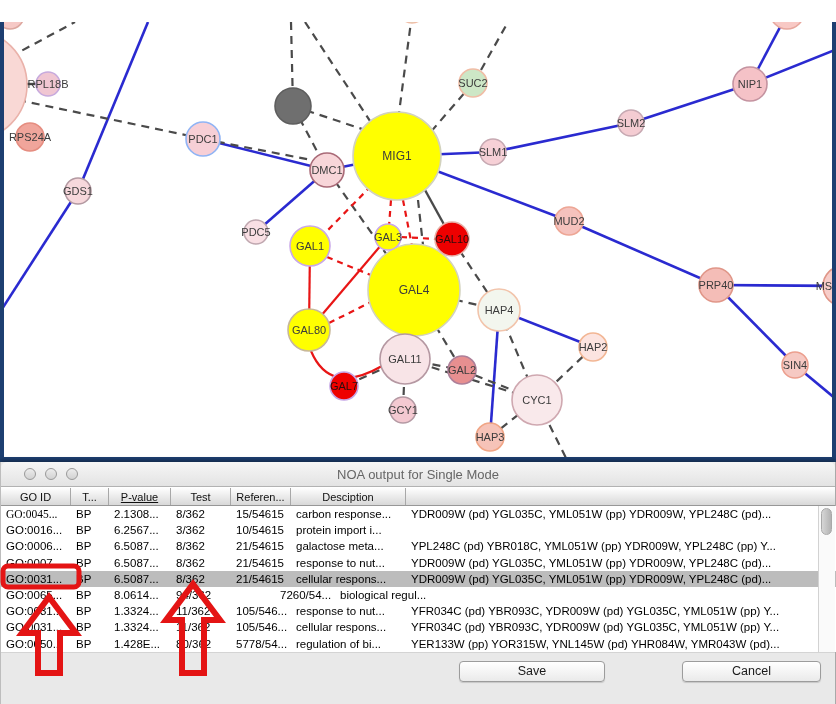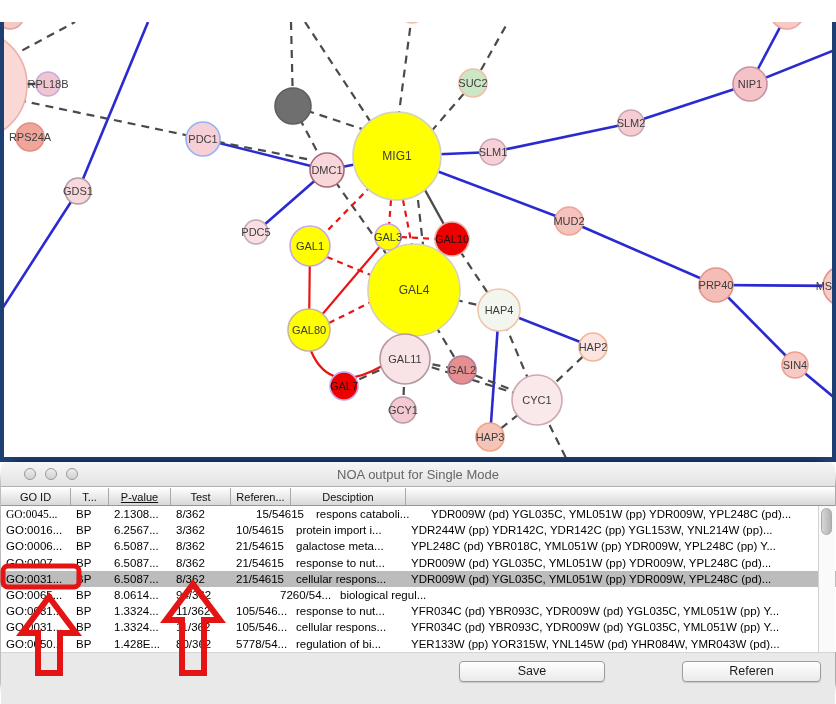--- a/index.html
+++ b/index.html
@@ -14,21 +14,21 @@
   .light{position:absolute;top:4px;width:13px;height:13px;border-radius:50%;box-sizing:border-box;}
   .l-red{left:19px;background:radial-gradient(circle at 35% 30%,#ff9a92,#f75148);border:1px solid #cf4540;}
   .l-yel{left:39px;background:radial-gradient(circle at 35% 30%,#ffe9a8,#fcc12f);border:1px solid #cfa02a;}
   .l-grn{left:59px;background:radial-gradient(circle at 35% 30%,#a5f0a0,#35c748);border:1px solid #2ba23c;}
   .canvas{position:absolute;top:22px;left:0;width:828px;height:435px;background:#ffffff;
           border-left:4px solid #1d3f71;border-right:4px solid #1d3f71;border-bottom:5px solid #1d3f71;
           overflow:hidden;}
   .canvas svg{display:block;}
   
   .win2{position:absolute;top:462px;left:0;width:836px;height:242px;background:#e9e9e9;
-        box-shadow:0 -2px 4px rgba(0,0,0,.35);box-sizing:border-box;border-left:1px solid #bdbdbd;border-right:1px solid #a9a9a9;border-radius:24px;}
+        box-shadow:0 -2px 4px rgba(0,0,0,.35);box-sizing:border-box;border-left:1px solid #bdbdbd;border-right:1px solid #a9a9a9;}
   .tb2{position:absolute;top:0;left:0;right:0;height:25px;box-sizing:border-box;
        background:linear-gradient(#f6f6f6,#e3e3e3);border-bottom:1px solid #b2b2b2;
        border-radius:6px 6px 0 0;display:flex;align-items:center;justify-content:center;
        font-size:13px;color:#666;}
   .glight{position:absolute;top:6px;width:12px;height:12px;border-radius:50%;box-sizing:border-box;
           background:linear-gradient(#ececec,#d2d2d2);border:1px solid #999;}
   .g1{left:23px}.g2{left:44px}.g3{left:65px}
   .thead{position:absolute;top:25px;left:0;right:0;height:19px;box-sizing:border-box;display:flex;
          background:linear-gradient(#fefefe,#d8d8d8);border-top:1px solid #fff;border-bottom:1px solid #979797;}
   .th{box-sizing:border-box;border-right:1px solid #a8a8a8;font-size:11px;color:#101010;
@@ -189,32 +189,31 @@
       <div class="th" style="width: 60px;">Test</div>
       <div class="th" style="width: 60px;">Referen...</div>
       <div class="th" style="width: 115px;">Desciption</div>
     </div>
   <div class="tbody" id="tbody">
       <div class="row">
         <div class="cell" style="width: 70px; font-family: Liberation Serif, serif;">GO:0045...</div>
         <div class="cell" style="width: 38px;">BP</div>
         <div class="cell" style="width: 62px;">2.1308...</div>
         <div class="cell" style="width: 60px;">8/362</div>
-        <div class="cell" style="width: 60px; margin-left: 20px;">15/54615</div>
-        <div class="cell" style="width: 115px;">respons cataboli...</div>
+        <div class="cell" style="width: 60px;">15/54615</div>
+        <div class="cell" style="width: 115px;">carbon response...</div>
         <div class="cell" style="flex: 1 1 0%;">YDR009W (pd) YGL035C, YML051W (pp) YDR009W, YPL248C (pd)...</div>
       </div>
       <div class="row">
         <div class="cell" style="width: 70px;">GO:0016...</div>
         <div class="cell" style="width: 38px;">BP</div>
         <div class="cell" style="width: 62px;">6.2567...</div>
         <div class="cell" style="width: 60px;">3/362</div>
         <div class="cell" style="width: 60px;">10/54615</div>
         <div class="cell" style="width: 115px;">protein import i...</div>
-        <div class="cell" style="flex: 1 1 0%;">YDR244W (pp) YDR142C, YDR142C (pp) YGL153W, YNL214W (pp)...</div>
       </div>
       <div class="row">
         <div class="cell" style="width: 70px;">GO:0006...</div>
         <div class="cell" style="width: 38px;">BP</div>
         <div class="cell" style="width: 62px;">6.5087...</div>
         <div class="cell" style="width: 60px;">8/362</div>
         <div class="cell" style="width: 60px;">21/54615</div>
         <div class="cell" style="width: 115px;">galactose meta...</div>
         <div class="cell" style="flex: 1 1 0%;">YPL248C (pd) YBR018C, YML051W (pp) YDR009W, YPL248C (pp) Y...</div>
       </div>
@@ -270,21 +269,21 @@
         <div class="cell" style="width: 60px;">5778/54...</div>
         <div class="cell" style="width: 115px;">regulation of bi...</div>
         <div class="cell" style="flex: 1 1 0%;">YER133W (pp) YOR315W, YNL145W (pd) YHR084W, YMR043W (pd)...</div>
       </div>
     </div>
   <div class="scroll">
     <div class="thumb"></div>
   </div>
   <div class="bpanel">
     <div class="btn btn-save">Save</div>
-    <div class="btn btn-cancel">Referen</div>
+    <div class="btn btn-cancel">Cancel</div>
   </div>
 </div>
 
 <svg class="overlay" id="anno-svg">
     <rect x="3" y="566" width="76" height="21" rx="5" fill="none" stroke="#e41414" stroke-width="5"></rect>
     <polygon points="49,597 76,633 60,633 60,673 38,673 38,633 22,633" fill="none" stroke="#e41414" stroke-width="6" stroke-linejoin="miter"></polygon>
     <polygon points="193,584 220,620 204,620 204,673 182,673 182,620 166,620" fill="none" stroke="#e41414" stroke-width="6" stroke-linejoin="miter"></polygon>
   </svg>
 
 </body></html>

